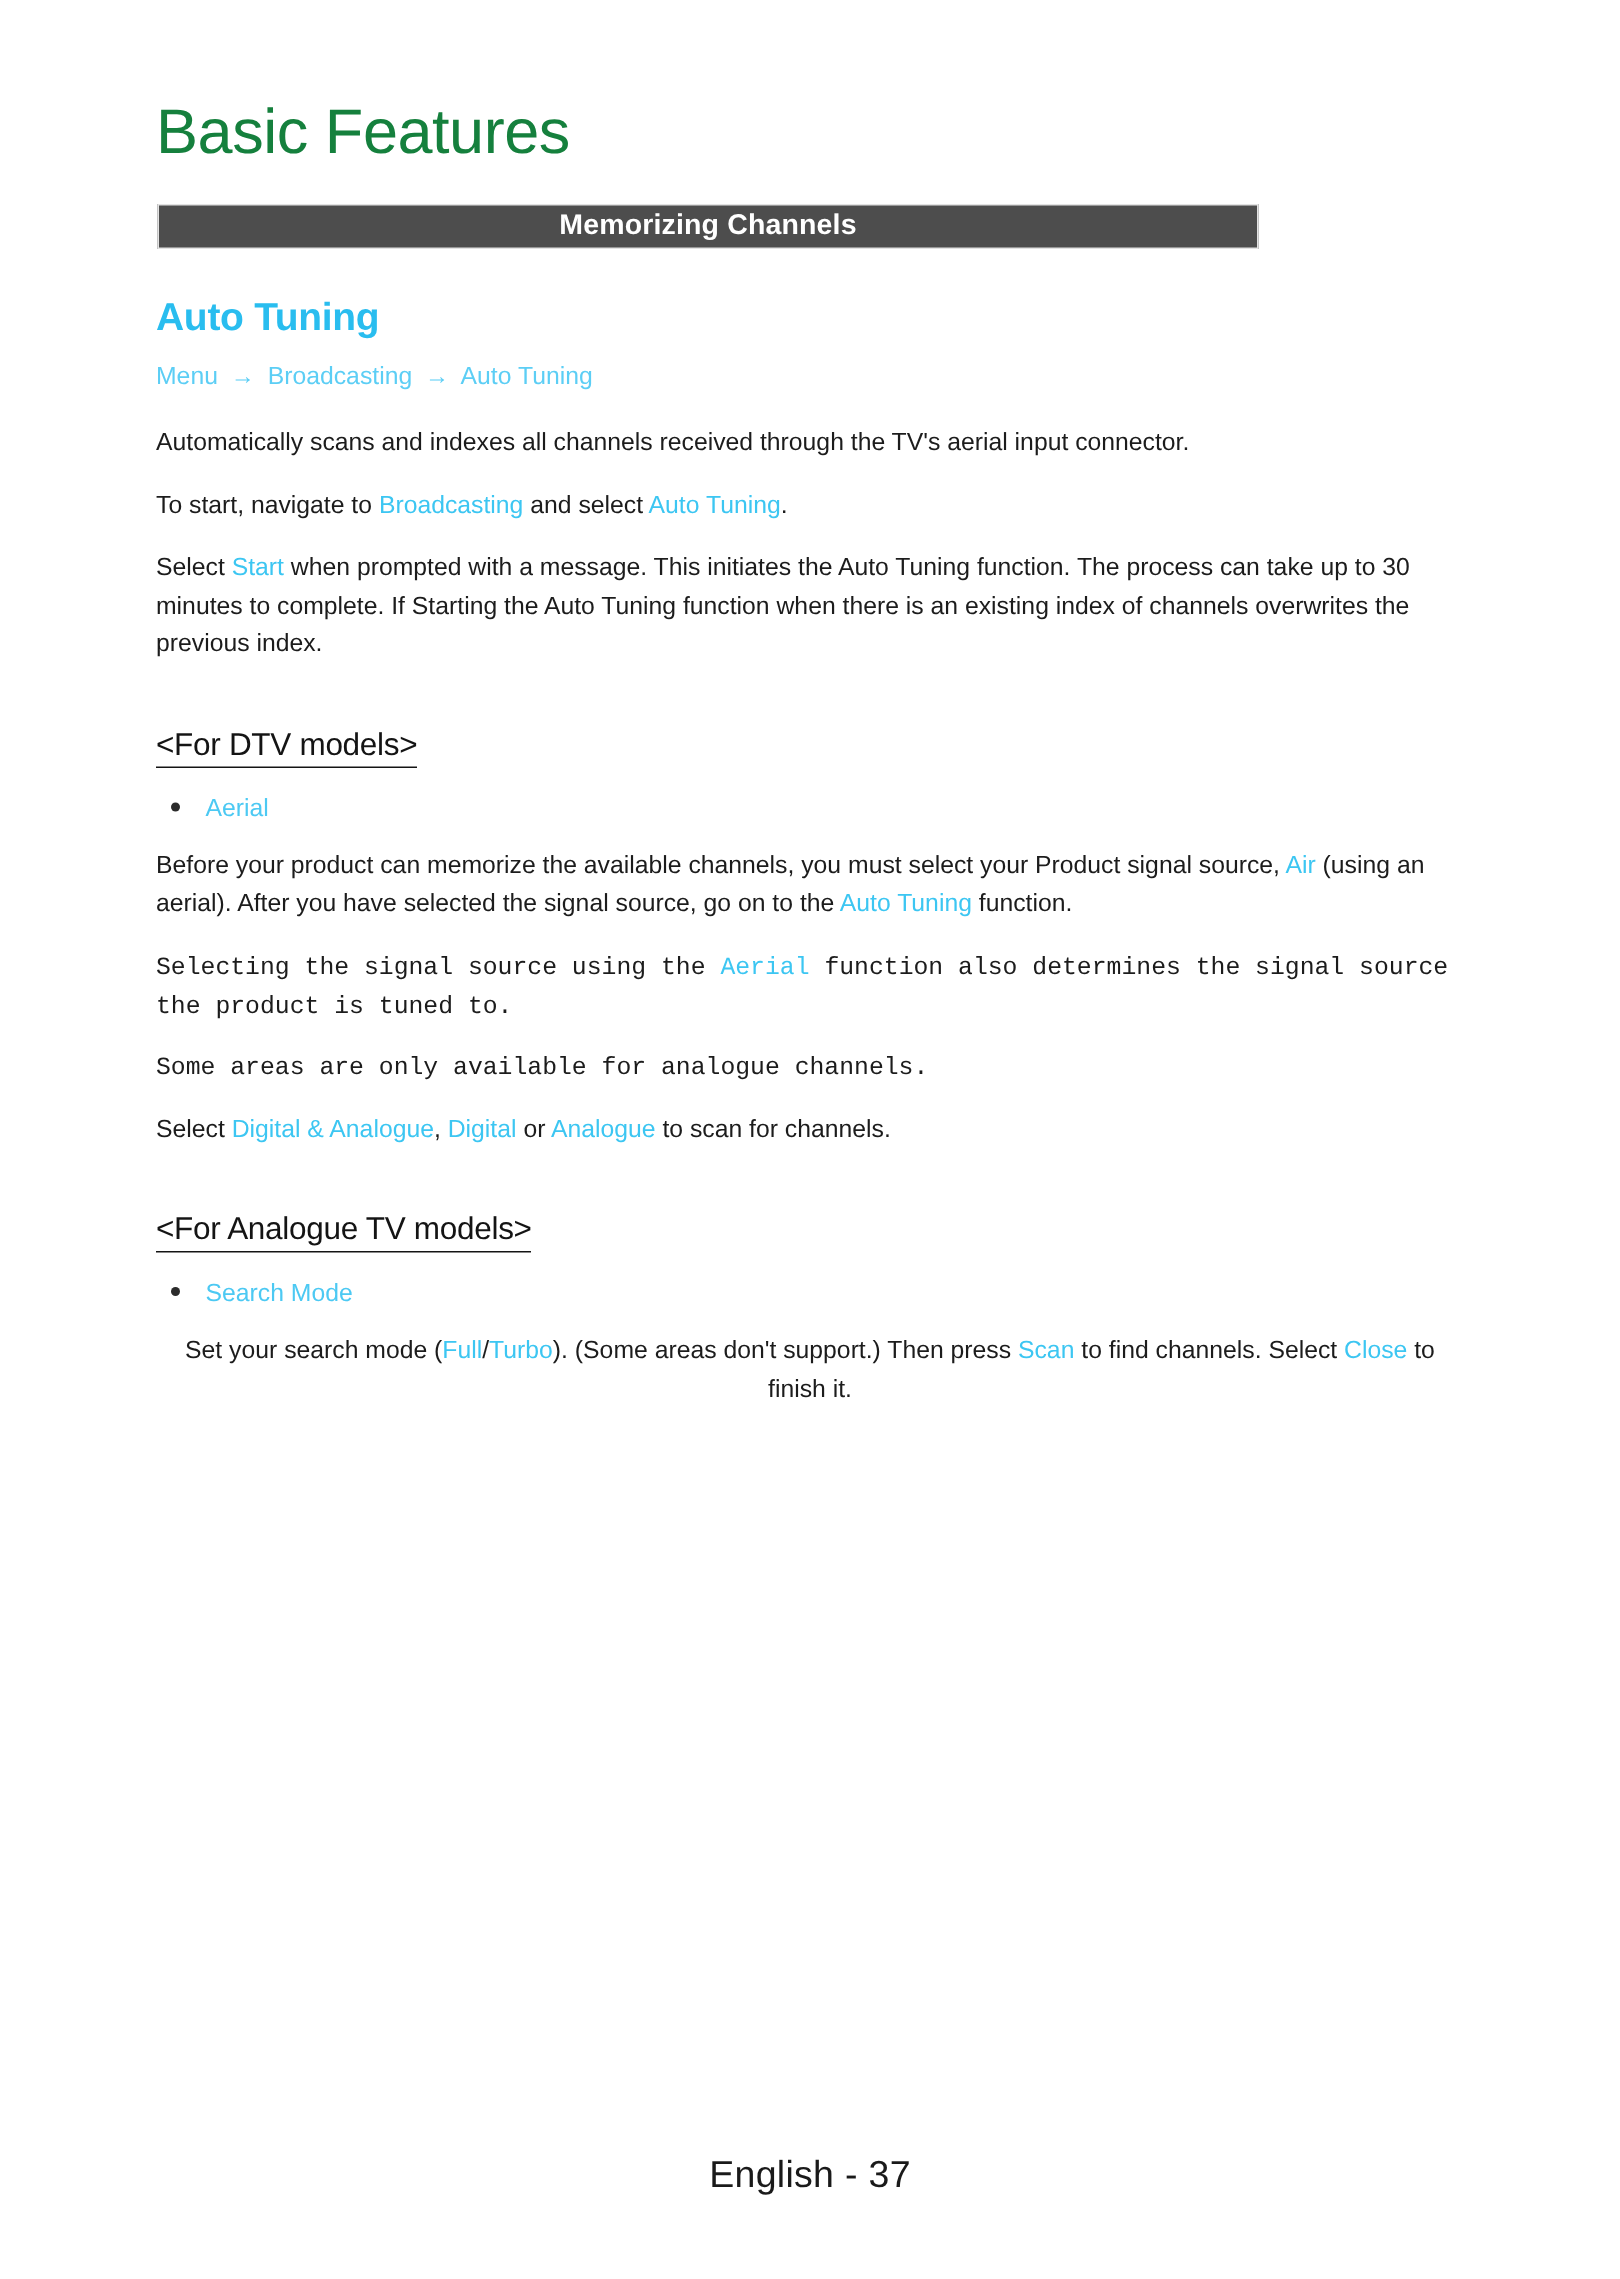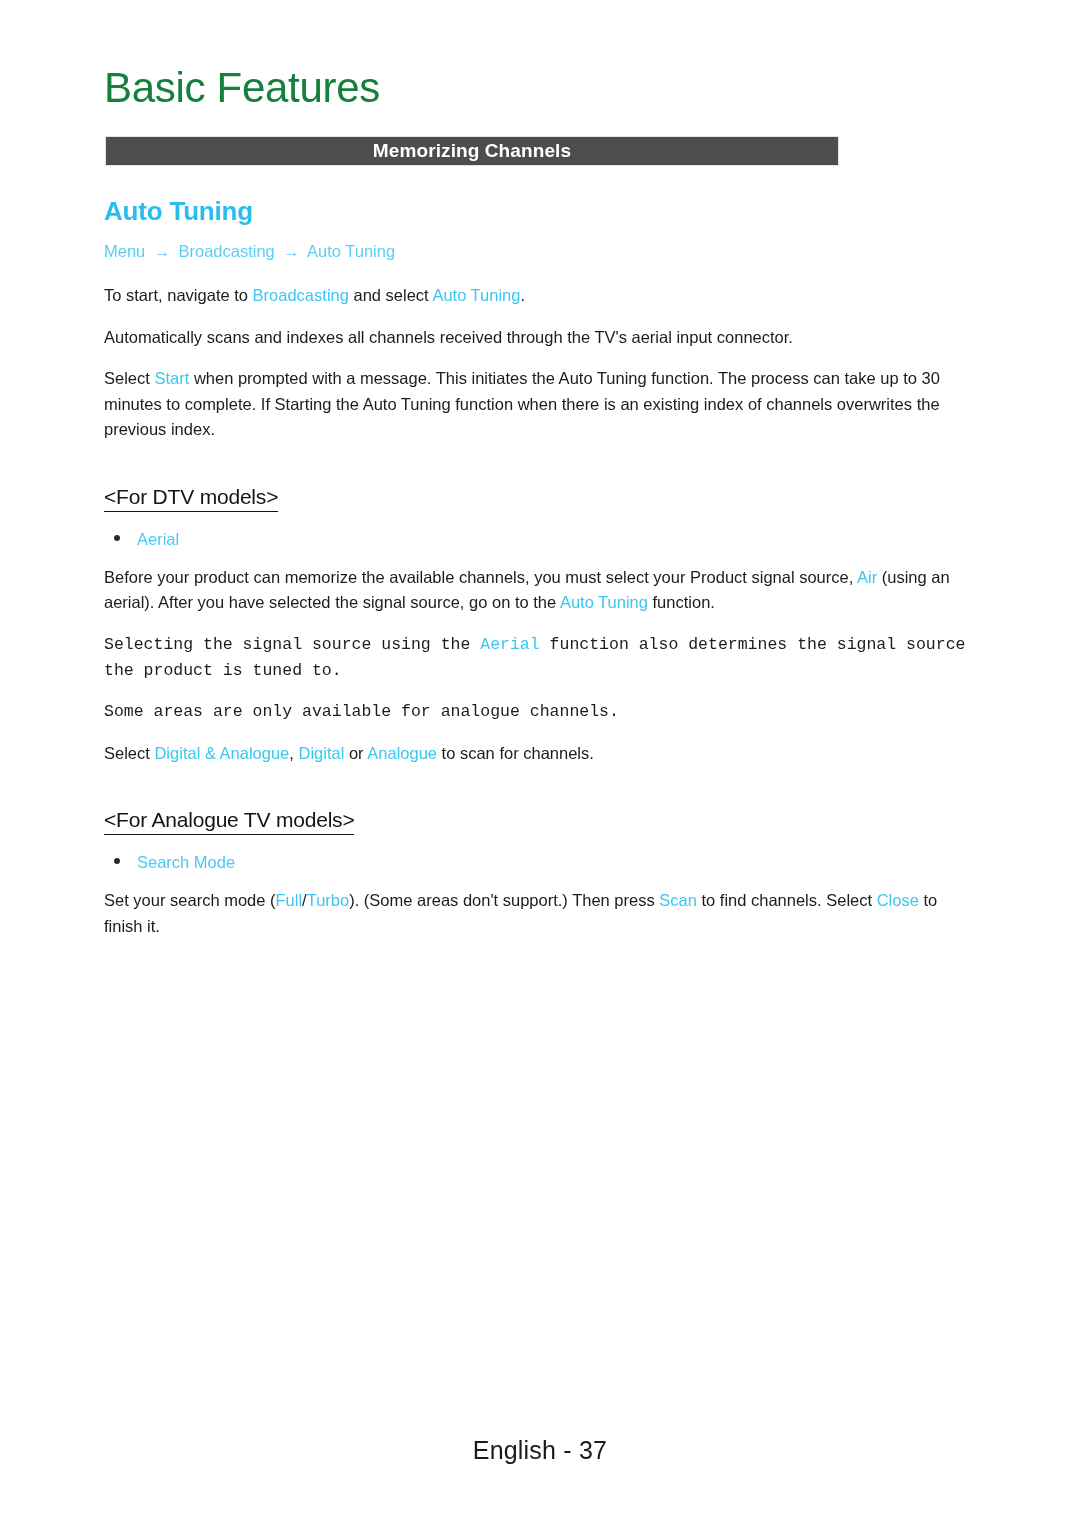--- a/index.html
+++ b/index.html
@@ -90,21 +90,21 @@
     font-size: 16px;
   }
 
   
   p.para {
     font-size: 16.5px;
     line-height: 1.55;
     color: #1c1c1c;
     margin: 0 0 16px 0;
   }
-  p.para:last-child { margin-bottom: 16px; }
+  p.para:last-child { margin-bottom: 16px; text-align: center; }
 
   .indent-1 { margin-left: 33px; }
   .indent-2 { margin-left: 65px; font-family: Liberation Mono, monospace; }
 
   .hl { color: #3cc6f2; }
 
   
   .model-heading {
     font-size: 21px;
     font-weight: 400;
@@ -169,26 +169,26 @@
     <div class="breadcrumb">
       <span class="crumb">Menu</span>
       <span class="arrow">→</span>
       <span class="crumb">Broadcasting</span>
       <span class="arrow">→</span>
       <span class="crumb">Auto Tuning</span>
     </div>
 
     
     <p class="para">
+      <span>Automatically scans and indexes all channels received through the TV's aerial input connector.</span>
+    </p>
+
+    
+    <p class="para">
       <span>To start, navigate to </span><span class="hl">Broadcasting</span><span> and select </span><span class="hl">Auto Tuning</span><span>.</span>
-    </p>
-
-    
-    <p class="para">
-      <span>Automatically scans and indexes all channels received through the TV's aerial input connector.</span>
     </p>
 
     
     <p class="para">
       <span>Select </span><span class="hl">Start</span><span> when prompted with a message. This initiates the Auto Tuning function. The process can take up to 30 minutes to complete. If Starting the Auto Tuning function when there is an existing index of channels overwrites the previous index.</span>
     </p>
 
     
     <div class="model-heading first">&lt;For DTV models&gt;</div>
 

